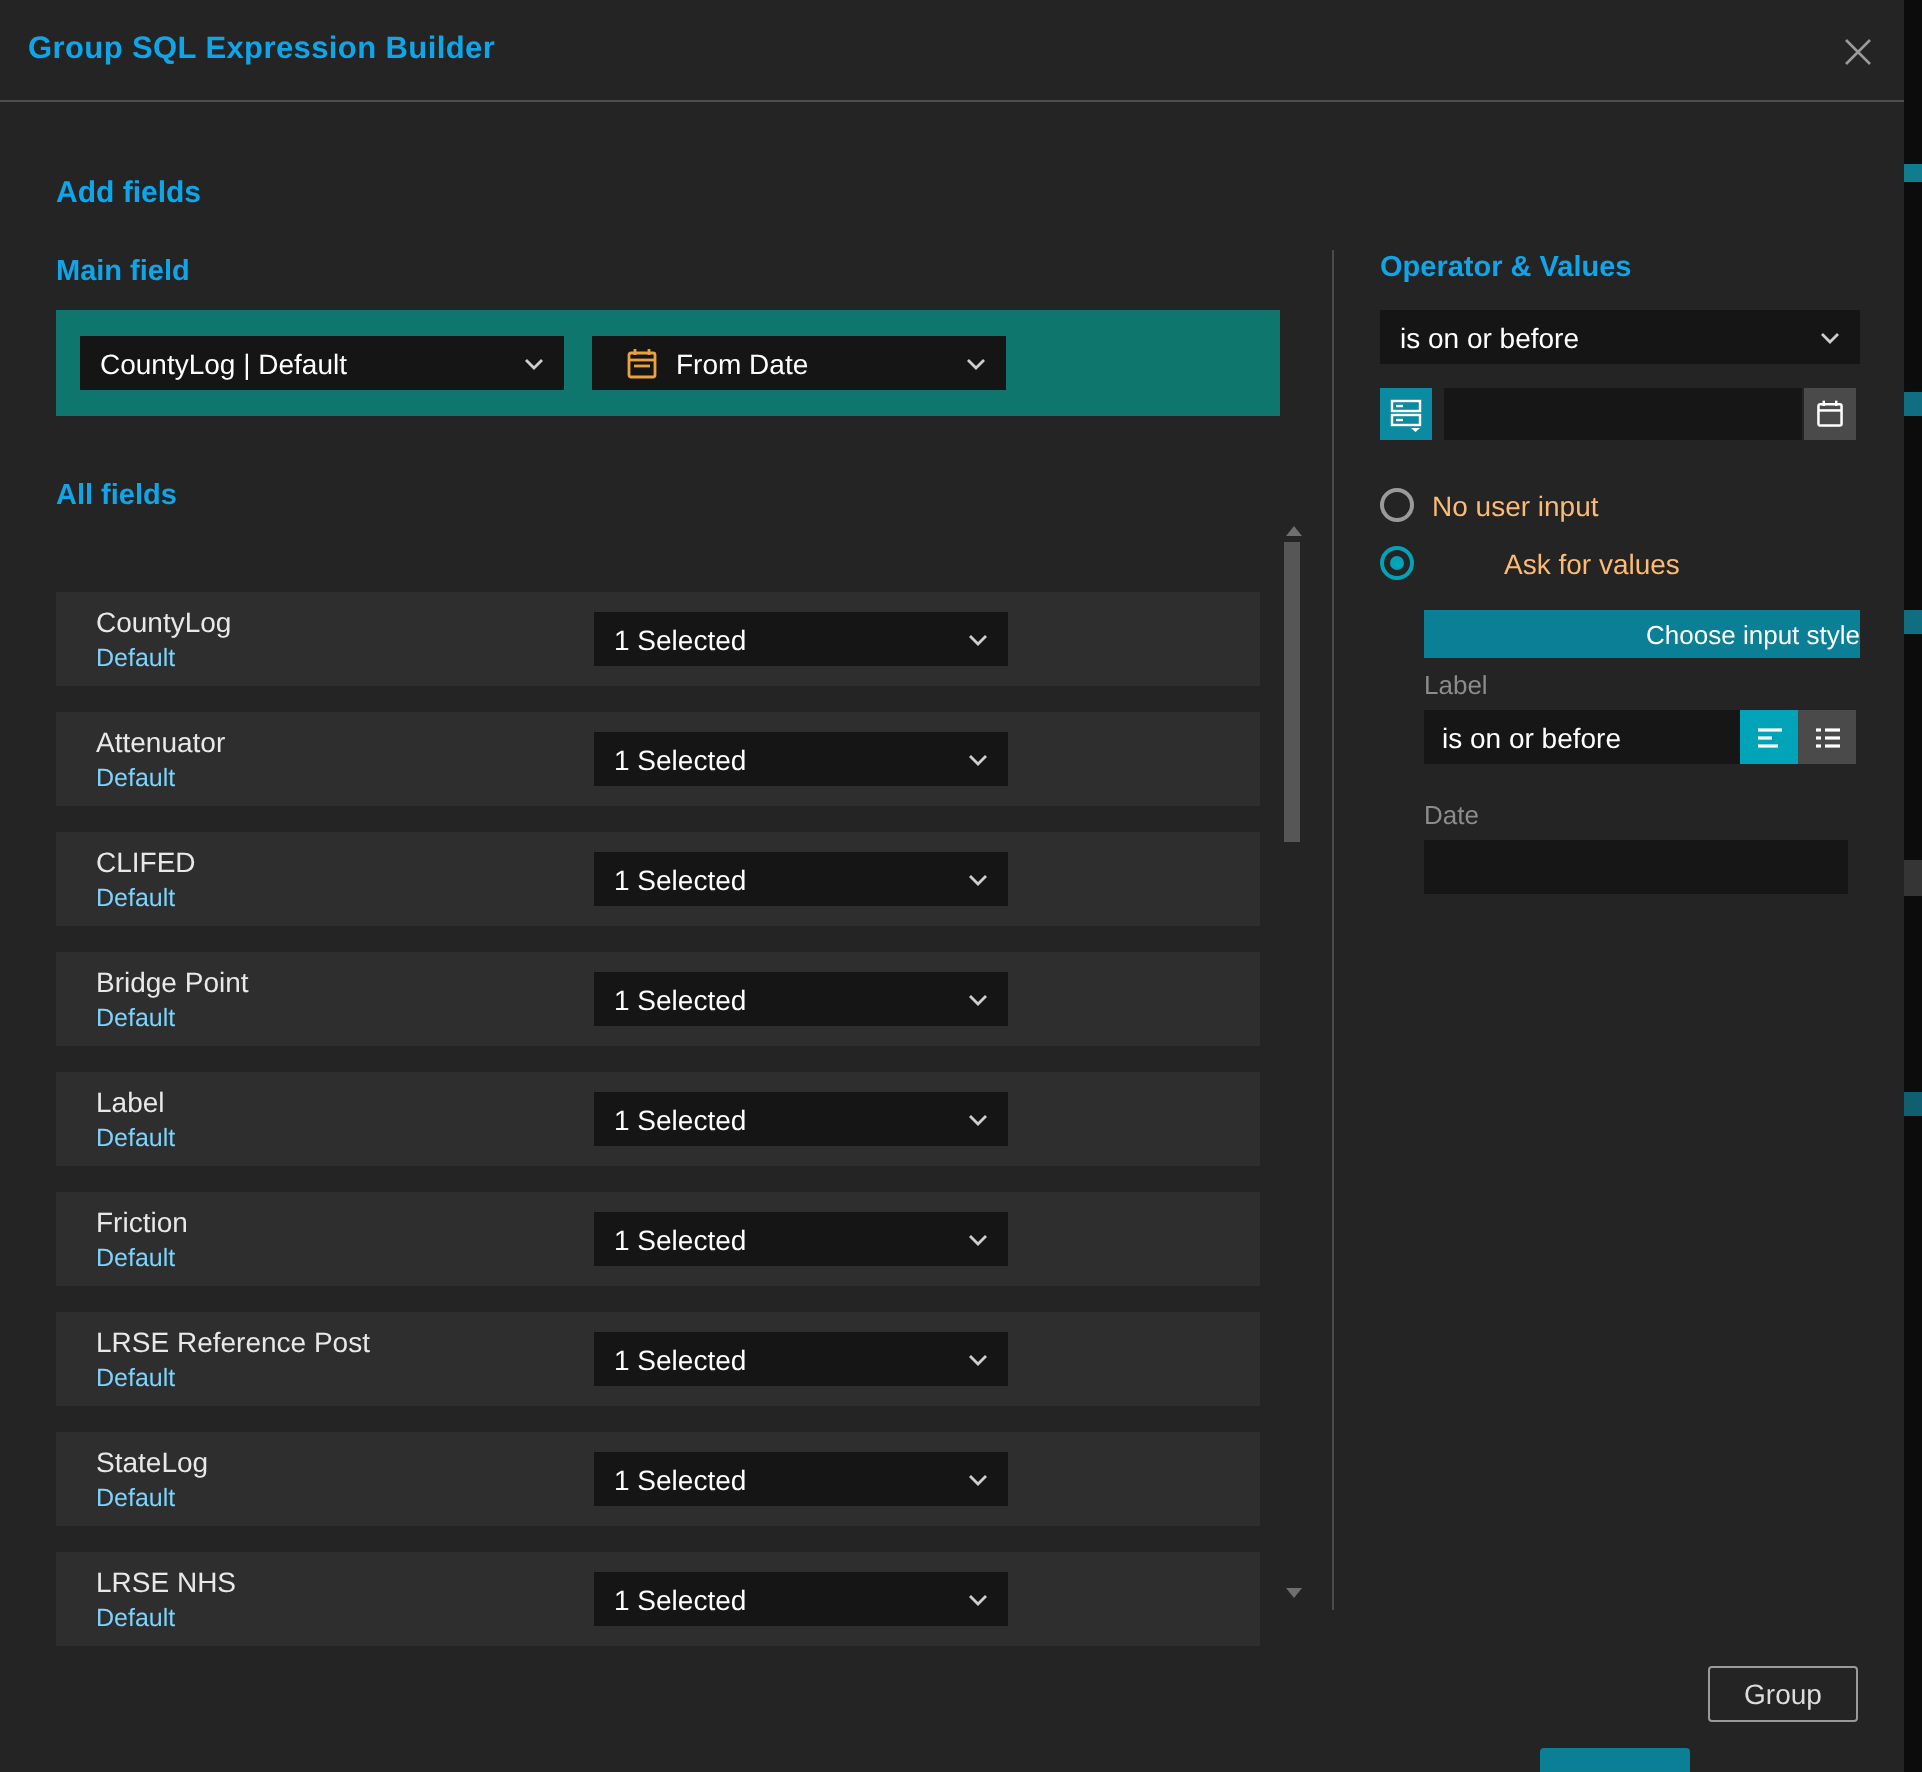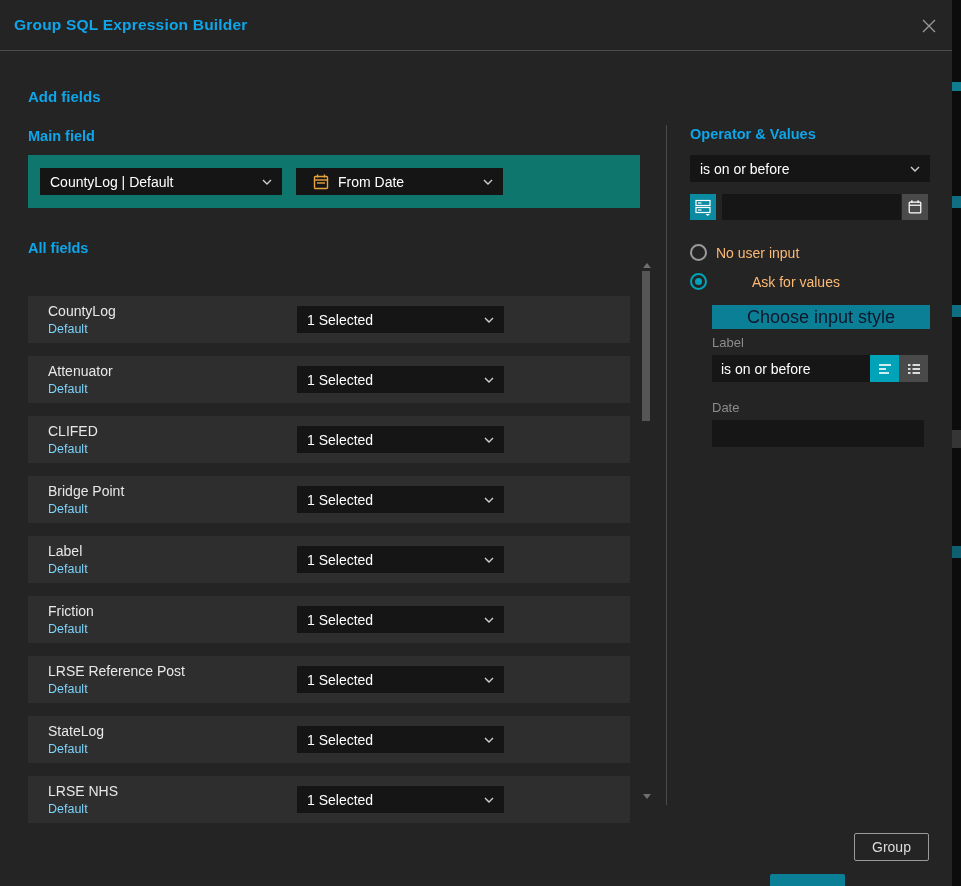--- a/index.html
+++ b/index.html
@@ -59,22 +59,22 @@
   .input { position:absolute; background:#161616; border:none; color:#fff; font-size:14px;
            padding:0 9px; outline:none; }
 
   .radio-row { position:absolute; left:690px; display:flex; align-items:center; cursor:pointer; }
   .radio { width:17px; height:17px; border-radius:50%; border:2px solid #9a9a9a; margin-right:9px;
            display:flex; align-items:center; justify-content:center; background:transparent; flex:none; }
   .radio.on { border-color:#00a3b8; }
   .radio.on::after { content:""; width:7px; height:7px; border-radius:50%; background:#00a3b8; }
   .radio-label { font-size:14px; color:#fdba74; }
 
-  .teal-btn { background:#0b7f96; color:#0f172a; border:none; font-size:18px;
-              font-family:"Liberation Sans", sans-serif; cursor:pointer; }
+  .teal-btn { background:#0b7f96; color:#ffffff; border:none; font-size:13px;
+              font-family:"Liberation Sans", sans-serif; cursor:pointer;text-align:right; }
   .choose-btn { position:absolute; left:712px; top:305px; width:218px; height:24px; }
 
   .small-label { position:absolute; font-size:13px; color:#8c8c8c; }
 
   .toggle-btn { position:absolute; width:29px; height:27px; display:flex; align-items:center;
                 justify-content:center; cursor:pointer; }
 
   
   .ok-btn { position:absolute; left:770px; top:874px; width:75px; height:40px; border-radius:2px; }
   .cancel-btn { position:absolute; left:854px; top:833px; width:75px; height:28px; background:transparent;

